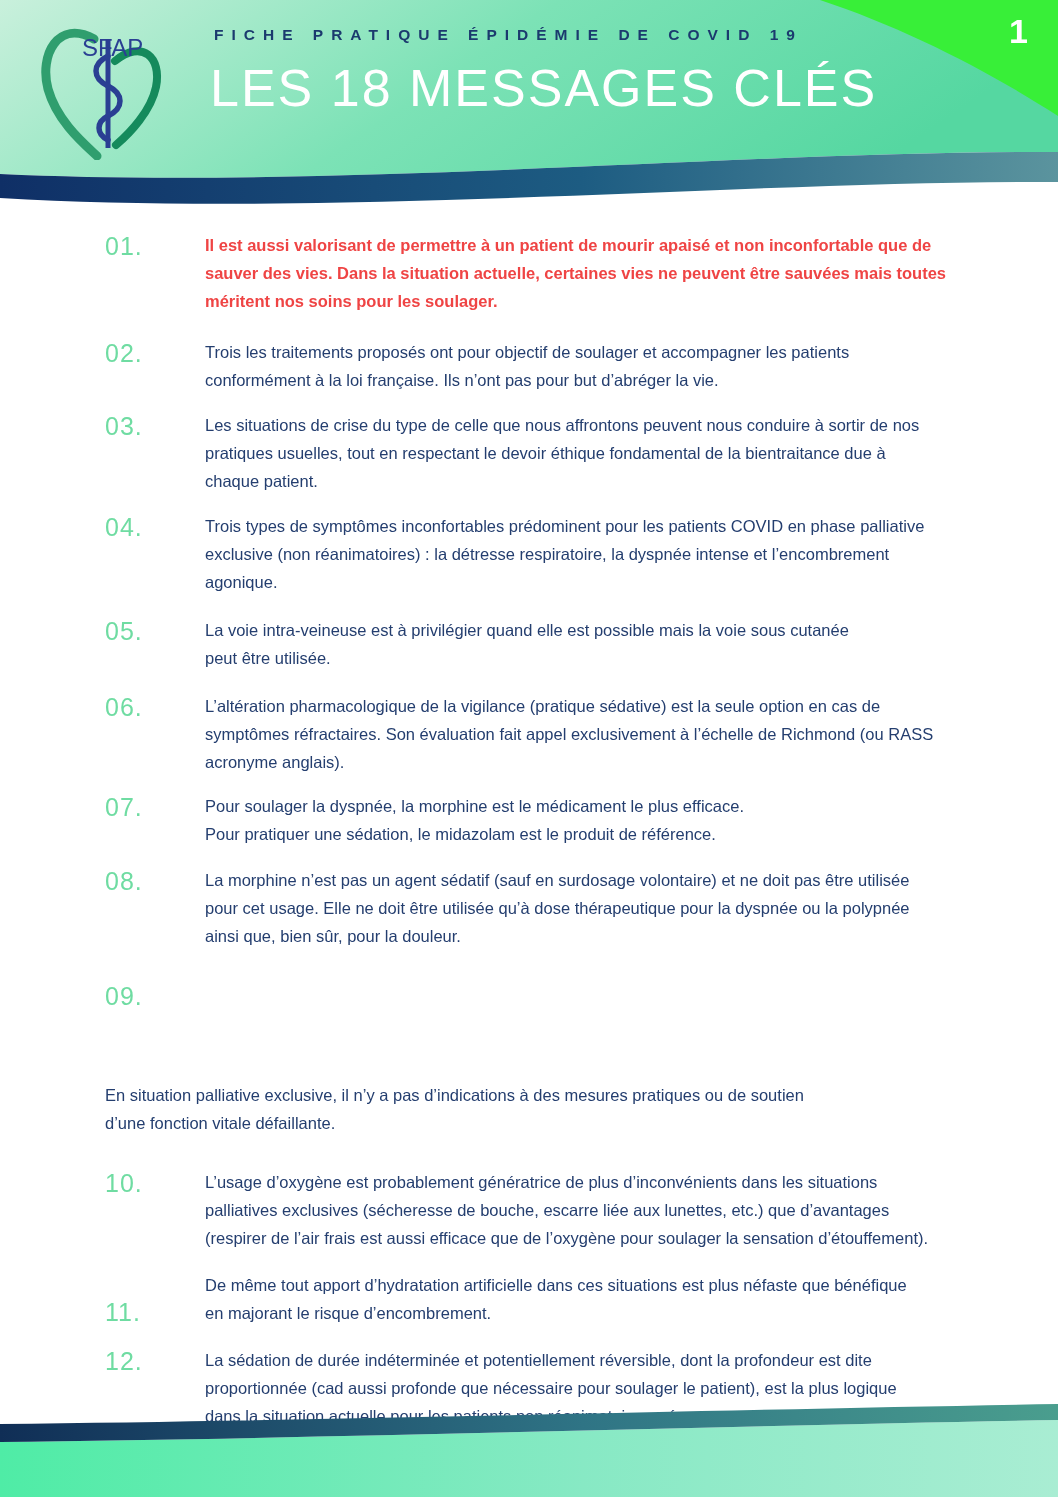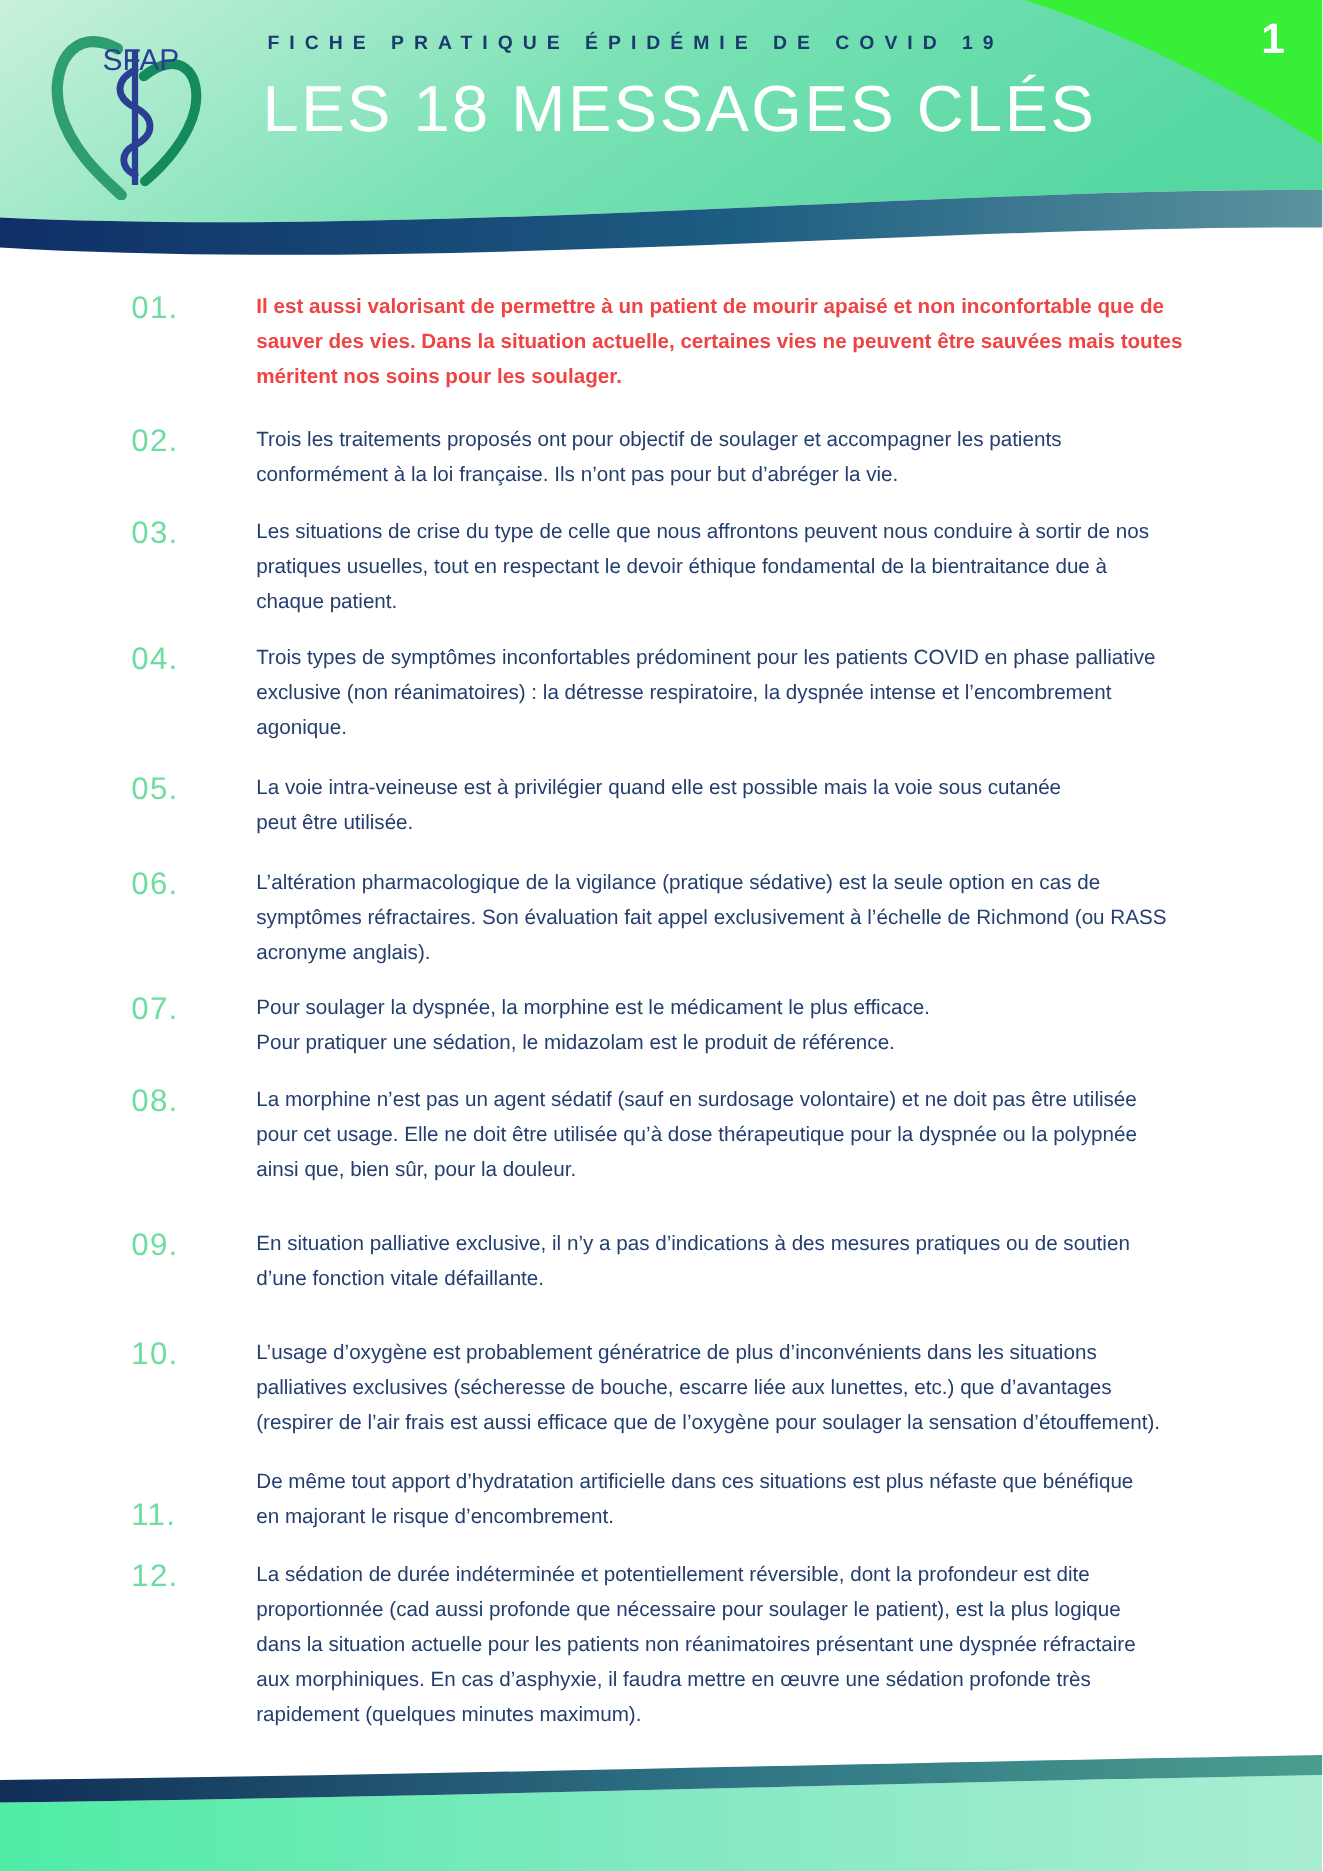--- a/index.html
+++ b/index.html
@@ -48,21 +48,21 @@
   li.msg.bold .txt { font-weight:700; color:#ef4444; }
 
   li.msg:nth-child(1)  { margin-bottom:23px; }
   li.msg:nth-child(2)  { margin-bottom:17px; }
   li.msg:nth-child(3)  { margin-bottom:17px; }
   li.msg:nth-child(4)  { margin-bottom:20px; }
   li.msg:nth-child(5)  { margin-bottom:20px; }
   li.msg:nth-child(6)  { margin-bottom:16px; }
   li.msg:nth-child(7)  { margin-bottom:18px; }
   li.msg:nth-child(8)  { margin-bottom:31px; }
-  li.msg:nth-child(9)  { margin-bottom:31px; }
+  li.msg:nth-child(9)  { margin-bottom:31px;flex-direction:column; }
   li.msg:nth-child(10) { margin-bottom:19px; }
   li.msg:nth-child(11) { margin-bottom:19px;align-items:flex-end; }
   li.msg:nth-child(12) { margin-bottom:0; }
 
   
   footer { position:absolute; bottom:0; left:0; width:1058px; height:100px; }
 </style>
 </head>
 <body>
 

